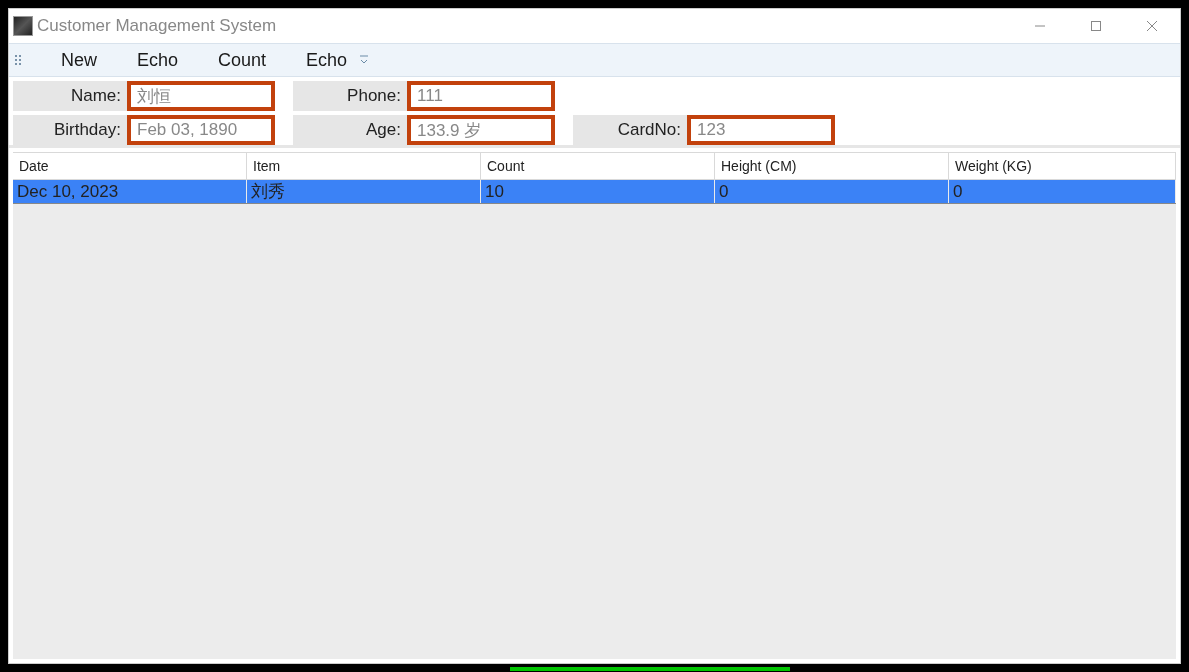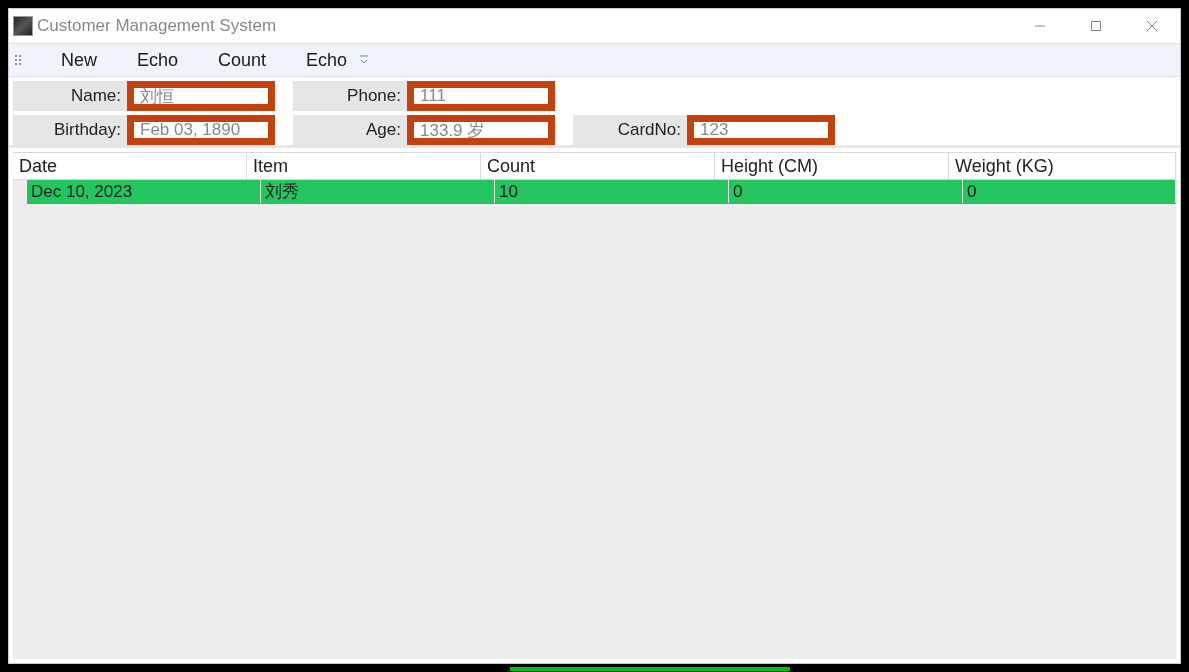--- a/index.html
+++ b/index.html
@@ -128,21 +128,21 @@
       width: 114px;
       height: 30px;
       display: flex;
       align-items: center;
       justify-content: flex-end;
       padding-right: 6px;
       font-size: 17px;
       color: #222;
     }
     .field-input {
-      border: 7px solid #c2410c;
+      border: 4px solid #c2410c;
       width: 148px;
       height: 30px;
       padding: 0 6px;
       font-size: 17px;
       color: #888;
       font-family: inherit;
       outline: none;
       background: #fff;
     }
     .table-area {
@@ -157,33 +157,32 @@
       height: 28px;
       border-top: 1px solid #d9d9d9;
     }
     .th {
       background: #fff;
       border-right: 1px solid #d9d9d9;
       border-bottom: 1px solid #d9d9d9;
       display: flex;
       align-items: center;
       padding-left: 6px;
-      font-size: 18px;
+      font-size: 14px;
       color: #222;
       cursor: default;
     }
     .table-body {
       flex: 1;
     }
     .table-row {
       display: flex;
       height: 24px;
-      background: #22c55e;
+      background: #3b82f6;
       border-bottom: 1px solid #888;
-      margin-left: 14px;
     }
     .td {
       border-right: 1px solid #eaeaea;
       display: flex;
       align-items: center;
       padding-left: 4px;
       font-size: 17px;
       color: #222;
       overflow: hidden;
       white-space: nowrap;

